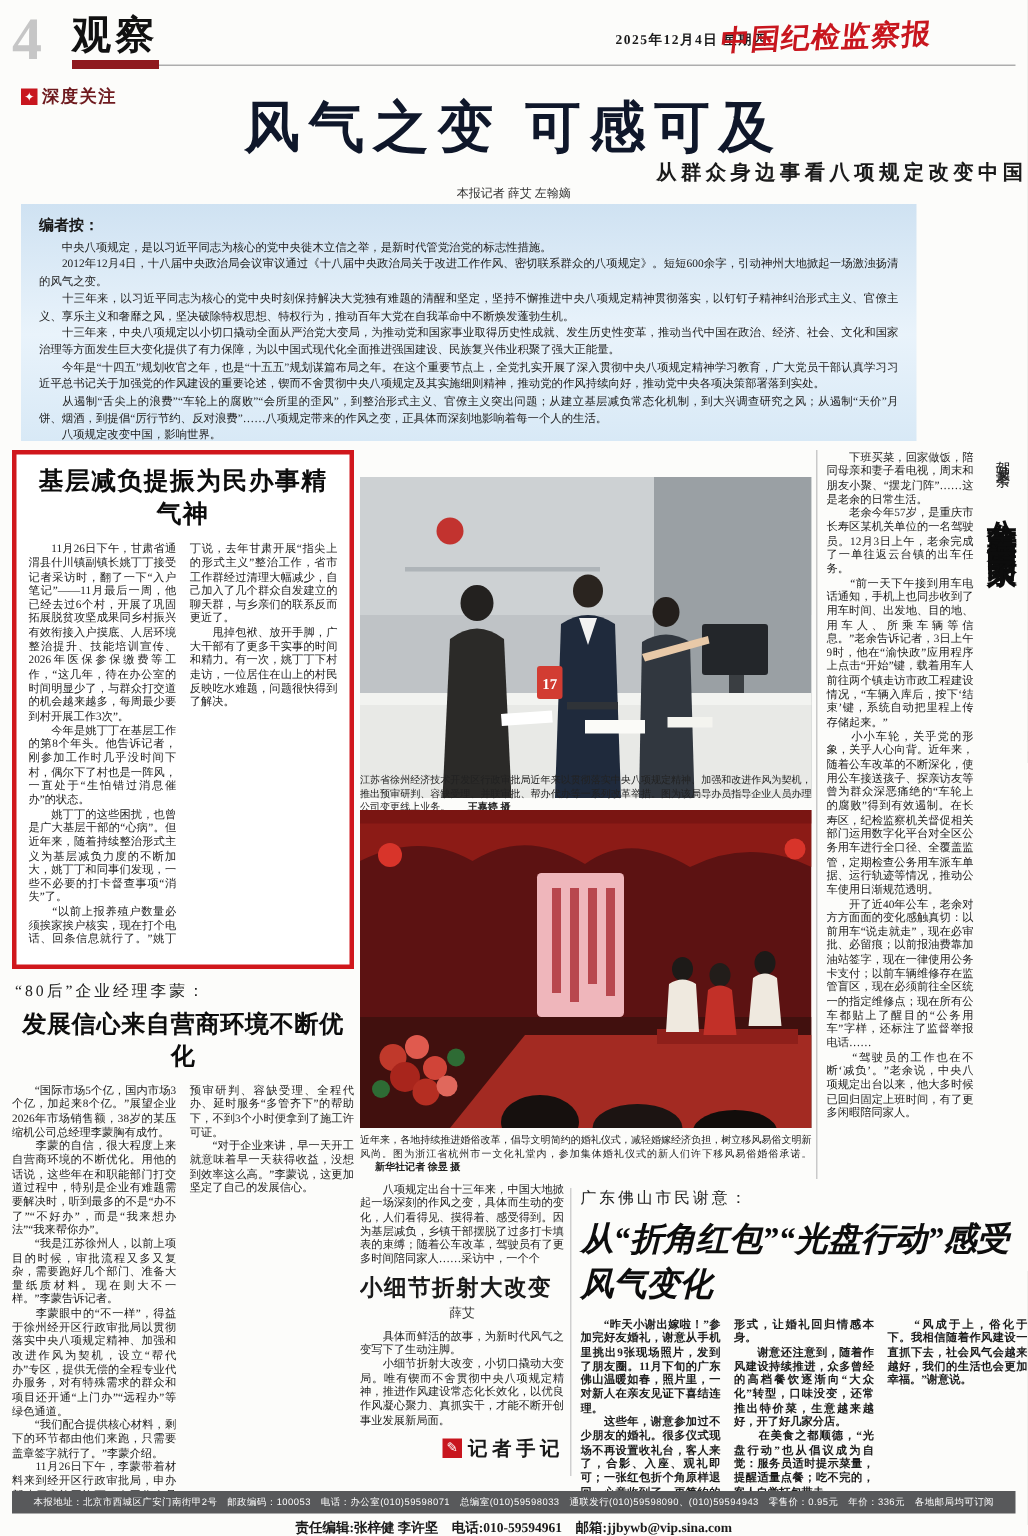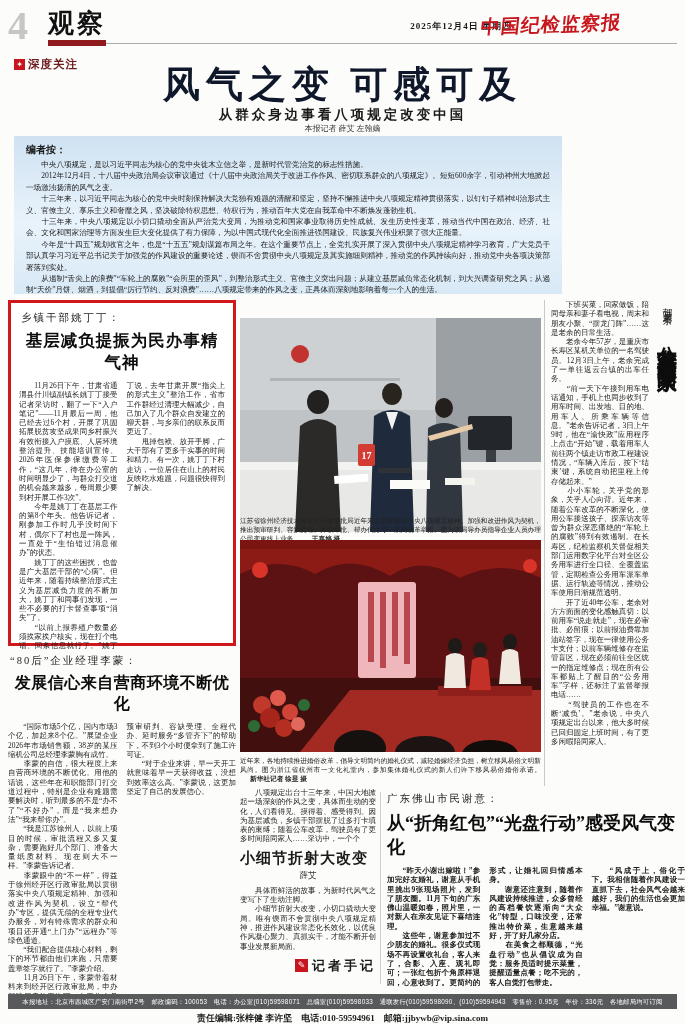--- a/index.html
+++ b/index.html
@@ -16,25 +16,25 @@
   .section-bar { position:absolute; left:48px; top:40px; width:58px; height:6px; background:#8f1a1f; }
   .date { position:absolute; right:173px; top:20px; font-size:9px; font-weight:bold; letter-spacing:1px; }
   .masthead { position:absolute; right:64px; top:12px; font-size:19px; font-weight:900; color:#c8161e;
               transform:skewX(-8deg) rotate(-2deg); letter-spacing:1px; }
   
   .tag { position:absolute; left:14px; top:57px; display:flex; align-items:center; gap:3px; }
   .tag-icon { width:11px; height:11px; background:#c8161e; color:#fff; font-size:8px; line-height:11px; text-align:center; }
   .tag-label { font-size:11.5px; font-weight:bold; color:#6e1a1e; letter-spacing:1px; }
   .lead-title { position:absolute; left:0; top:60px; width:100%; text-align:center;
                 font-size:37px; font-weight:900; letter-spacing:6px; color:#0f172a; }
-  .lead-sub   { position:absolute; left:0; top:106px; width:100%; text-align:center;
+  .lead-sub   { position:absolute; left:0; top:106px; width:100%; text-align:right;
                 font-size:13.5px; font-weight:600; letter-spacing:3px; }
   .lead-byline{ position:absolute; left:0; top:123px; width:100%; text-align:center; font-size:8px; color:#333; }
   
-  .ednote { position:absolute; left:14px; top:136px; width:548px; height:158px; overflow:hidden;
+  .ednote { position:absolute; left:14px; top:136px; width:597px; height:158px; overflow:hidden;
             background:linear-gradient(180deg,#cfe2f2 0%,#e9f3fb 55%,#d8e9f6 100%);
             padding:7px 12px 6px; }
   .ed-label { font-size:10px; font-weight:900; margin-bottom:2px; }
   .ed-text  { font-size:7.6px; line-height:11.4px; text-align:justify; white-space:pre-line; color:#222; }
   
   .kicker { font-size:10.5px; letter-spacing:2px; color:#222; }
   .atitle { font-weight:900; color:#0d0d0d; }
   .body-txt { font-size:7.5px; line-height:9.3px; text-align:justify; white-space:pre-line; color:#1c1c1c; }
   
   .redbox { position:absolute; left:8px; top:300px; width:228px; height:346px;
@@ -68,21 +68,21 @@
   .notes-title { font-size:15px; font-weight:900; margin:5px 0 2px; letter-spacing:1px; }
   .notes-byline{ font-size:8.5px; text-align:center; margin-bottom:4px; color:#333; }
   .notes-badge { margin-top:6px; display:flex; justify-content:flex-end; align-items:center; gap:4px; }
   .pen-icon { width:13px; height:13px; background:#c8161e; color:#fff; font-size:9px;
               line-height:13px; text-align:center; }
   .badge-label { font-size:13px; font-weight:900; letter-spacing:3px; }
   .vdiv2 { position:absolute; left:380px; top:792px; width:1px; height:192px; background:#cfcfcf; }
   
   .xie { position:absolute; left:387px; top:792px; width:298px; }
   .xie .kicker { margin-bottom:5px; }
-  .xie .atitle { font-size:18px; margin-bottom:7px; }
+  .xie .atitle { font-size:22px; margin-bottom:7px;font-style:italic; }
   .xie .cols { column-count:3; column-gap:9px; column-fill:auto; height:126px; overflow:hidden;font-weight:bold; }
   
   .footbar { position:absolute; left:8px; top:994px; width:669px; height:15px; background:#58595b;
              color:#fff; font-size:6.3px; line-height:15px; text-align:center; letter-spacing:0.3px;
              font-family:"Liberation Sans","DejaVu Sans",sans-serif; }
   .editors { position:absolute; left:0; top:1012px; width:100%; text-align:center;
              font-size:9px; font-weight:bold; }
 </style>
 </head>
 <body>
@@ -110,21 +110,20 @@
 　　2012年12月4日，十八届中央政治局会议审议通过《十八届中央政治局关于改进工作作风、密切联系群众的八项规定》。短短600余字，引动神州大地掀起一场激浊扬清的风气之变。
 　　十三年来，以习近平同志为核心的党中央时刻保持解决大党独有难题的清醒和坚定，坚持不懈推进中央八项规定精神贯彻落实，以钉钉子精神纠治形式主义、官僚主义、享乐主义和奢靡之风，坚决破除特权思想、特权行为，推动百年大党在自我革命中不断焕发蓬勃生机。
 　　十三年来，中央八项规定以小切口撬动全面从严治党大变局，为推动党和国家事业取得历史性成就、发生历史性变革，推动当代中国在政治、经济、社会、文化和国家治理等方面发生巨大变化提供了有力保障，为以中国式现代化全面推进强国建设、民族复兴伟业积聚了强大正能量。
 　　今年是“十四五”规划收官之年，也是“十五五”规划谋篇布局之年。在这个重要节点上，全党扎实开展了深入贯彻中央八项规定精神学习教育，广大党员干部认真学习习近平总书记关于加强党的作风建设的重要论述，锲而不舍贯彻中央八项规定及其实施细则精神，推动党的作风持续向好，推动党中央各项决策部署落到实处。
 　　从遏制“舌尖上的浪费”“车轮上的腐败”“会所里的歪风”，到整治形式主义、官僚主义突出问题；从建立基层减负常态化机制，到大兴调查研究之风；从遏制“天价”月饼、烟酒，到提倡“厉行节约、反对浪费”……八项规定带来的作风之变，正具体而深刻地影响着每一个人的生活。
 　　八项规定改变中国，影响世界。
 　　近日，本报记者采访了来自不同地区不同岗位的多名干部群众，从他们的经历和感悟，看中央八项规定精神如何成为党员干部的“紧箍咒”“护身符”，如何成为人民群众的“靠山石”“定心丸”，如何在新时代激扬清风正气，凝聚党心民心。</div>
   </div>
 
   <div class="redbox">
-    <div class="kicker">乡镇干部姚丁丁：</div>
     <div class="atitle">基层减负提振为民办事精气神</div>
     <div class="cols body-txt">　　11月26日下午，甘肃省通渭县什川镇副镇长姚丁丁接受记者采访时，翻了一下“入户笔记”——11月最后一周，他已经去过6个村，开展了巩固拓展脱贫攻坚成果同乡村振兴有效衔接入户摸底、人居环境整治提升、技能培训宣传、2026年医保参保缴费等工作，“这几年，待在办公室的时间明显少了，与群众打交道的机会越来越多，每周最少要到村开展工作3次”。
 　　今年是姚丁丁在基层工作的第8个年头。他告诉记者，刚参加工作时几乎没时间下村，偶尔下了村也是一阵风，一直处于“生怕错过消息催办”的状态。
 　　姚丁丁的这些困扰，也曾是广大基层干部的“心病”。但近年来，随着持续整治形式主义为基层减负力度的不断加大，姚丁丁和同事们发现，一些不必要的打卡督查事项“消失”了。
 　　“以前上报养殖户数量必须挨家挨户核实，现在打个电话、回条信息就行了。”姚丁丁说，去年甘肃开展“指尖上的形式主义”整治工作，省市工作群经过清理大幅减少，自己加入了几个群众自发建立的聊天群，与乡亲们的联系反而更近了。
 　　甩掉包袱、放开手脚，广大干部有了更多干实事的时间和精力。有一次，姚丁丁下村走访，一位居住在山上的村民反映吃水难题，问题很快得到了解决。</div>
   </div>
 
   <div class="liblock">
     <div class="kicker">“80后”企业经理李蒙：</div>

